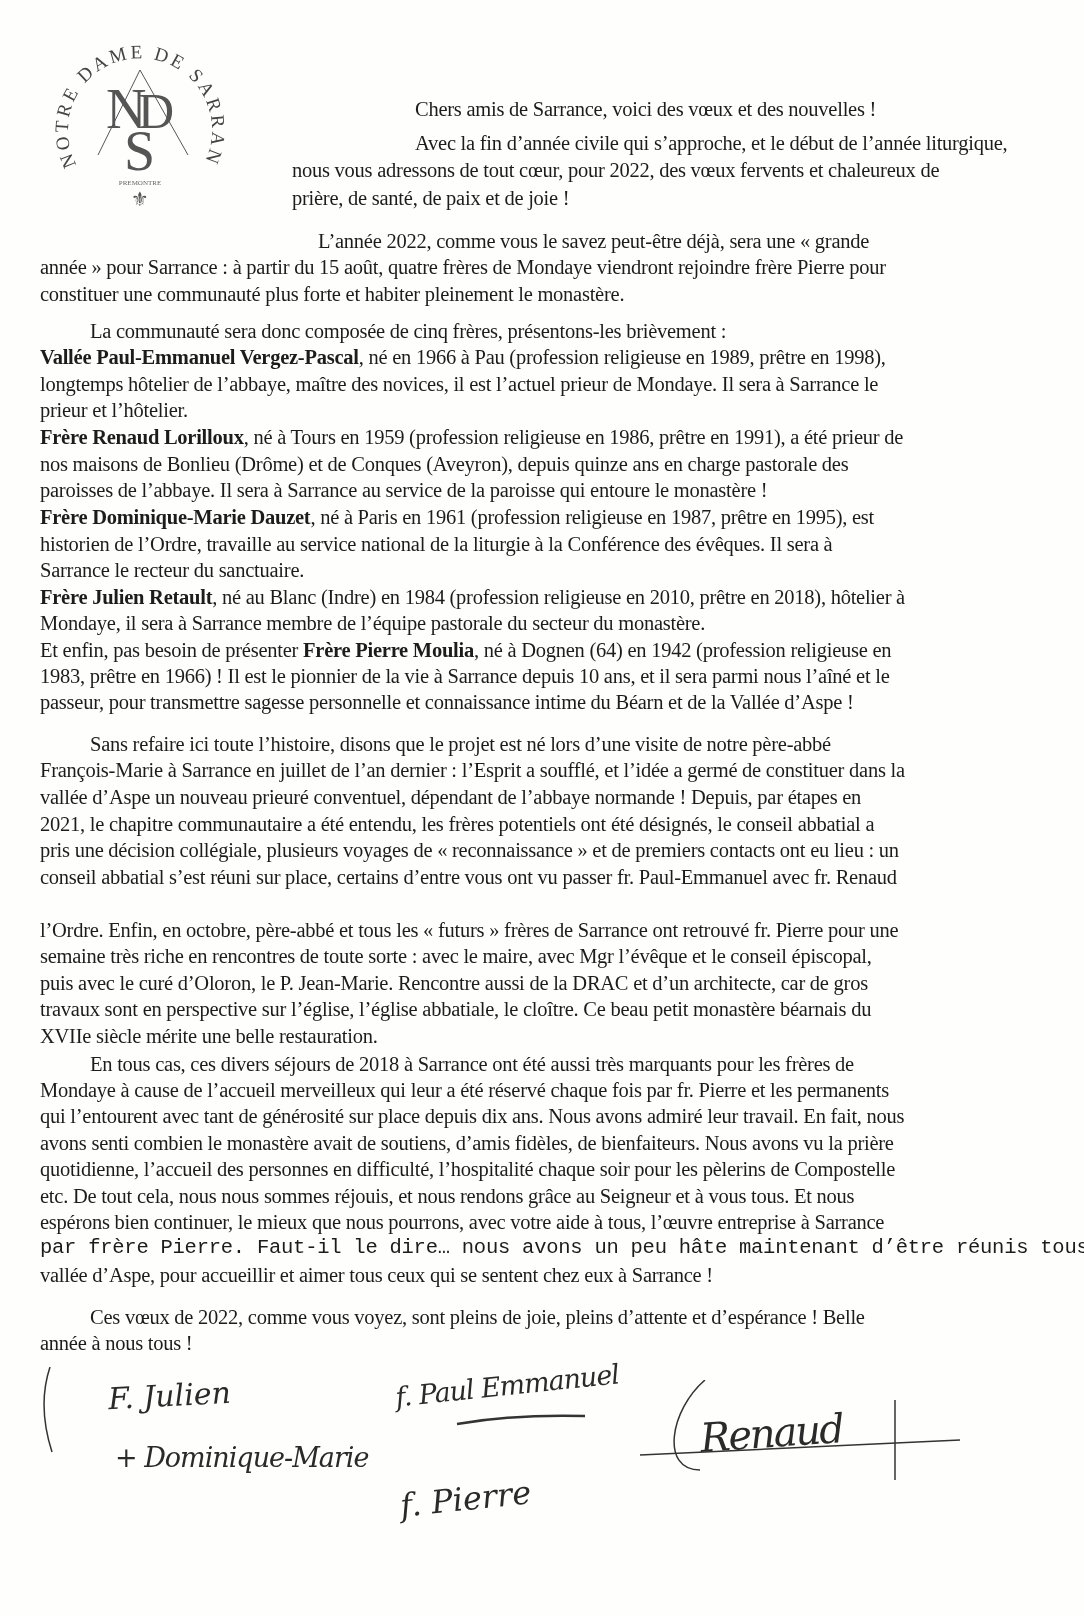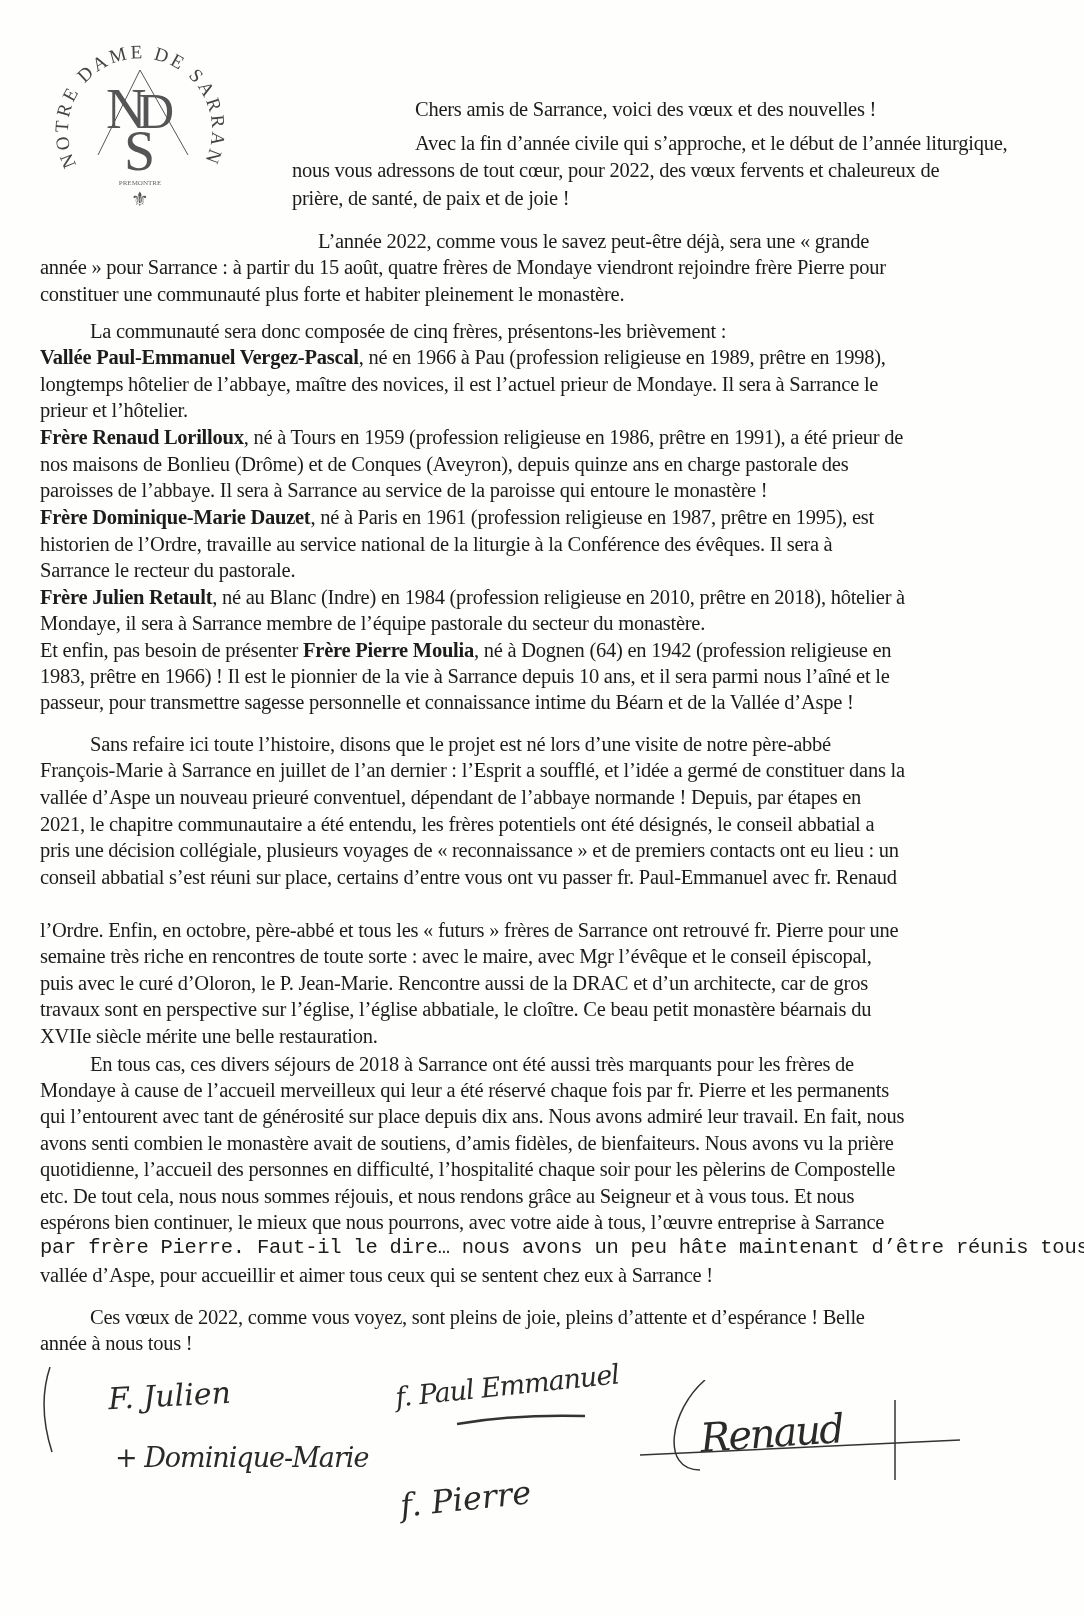--- a/index.html
+++ b/index.html
@@ -55,21 +55,21 @@
   <div class="line" style="left:40px; top:425px;">
     <b>Frère Renaud Lorilloux</b><span>, né à Tours en 1959 (profession religieuse en 1986, prêtre en 1991), a été prieur de</span>
   </div>
   <div class="line" style="left:40px; top:478px;">paroisses de l’abbaye. Il sera à Sarrance au service de la paroisse qui entoure le monastère !</div>
   <div class="line" style="left:40px; top:452px;">nos maisons de Bonlieu (Drôme) et de Conques (Aveyron), depuis quinze ans en charge pastorale des</div>
 
   <div class="line" style="left:40px; top:505px;">
     <b>Frère Dominique-Marie Dauzet</b><span>, né à Paris en 1961 (profession religieuse en 1987, prêtre en 1995), est</span>
   </div>
   <div class="line" style="left:40px; top:532px;">historien de l’Ordre, travaille au service national de la liturgie à la Conférence des évêques. Il sera à</div>
-  <div class="line" style="left:40px; top:558px;">Sarrance le recteur du pastorale.</div>
+  <div class="line" style="left:40px; top:558px;">Sarrance le recteur du sanctuaire.</div>
 
   <div class="line" style="left:40px; top:585px;">
     <b>Frère Julien Retault</b><span>, né au Blanc (Indre) en 1984 (profession religieuse en 2010, prêtre en 2018), hôtelier à</span>
   </div>
   <div class="line" style="left:40px; top:611px;">Mondaye, il sera à Sarrance membre de l’équipe pastorale du secteur du monastère.</div>
 
   <div class="line" style="left:40px; top:638px;">
     <span>Et enfin, pas besoin de présenter </span><b>Frère Pierre Moulia</b><span>, né à Dognen (64) en 1942 (profession religieuse en</span>
   </div>
   <div class="line" style="left:40px; top:664px;">1983, prêtre en 1966) ! Il est le pionnier de la vie à Sarrance depuis 10 ans, et il sera parmi nous l’aîné et le</div>

